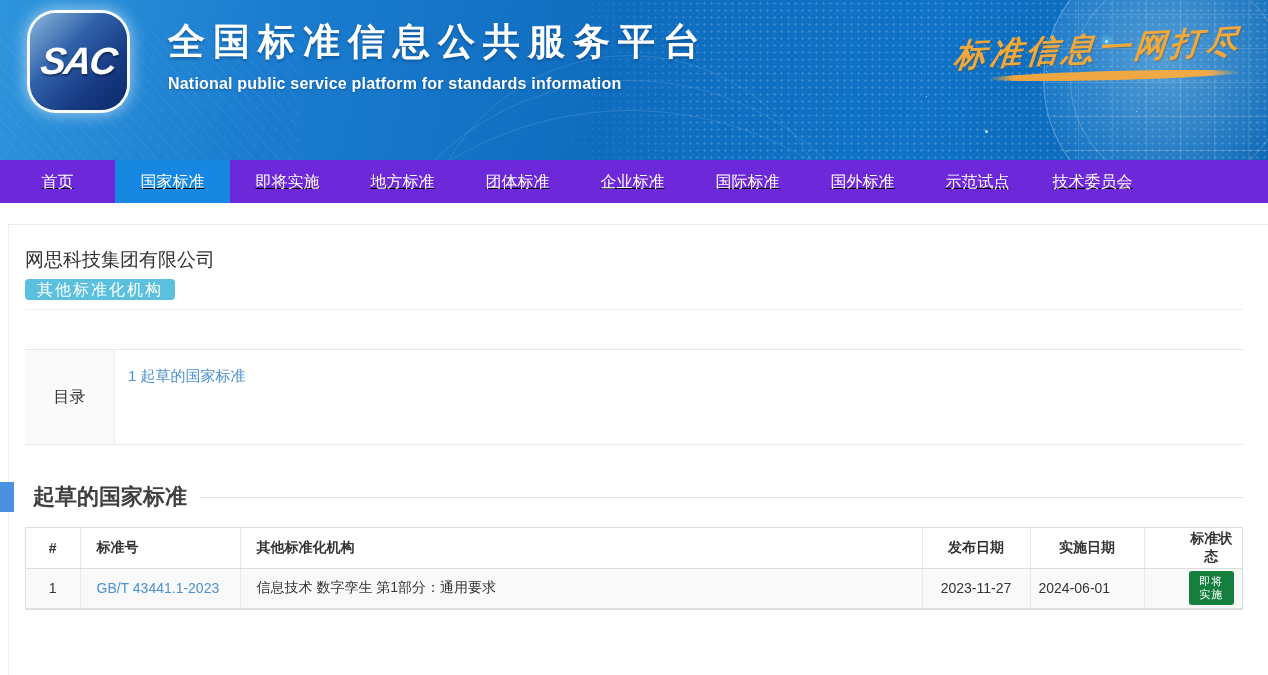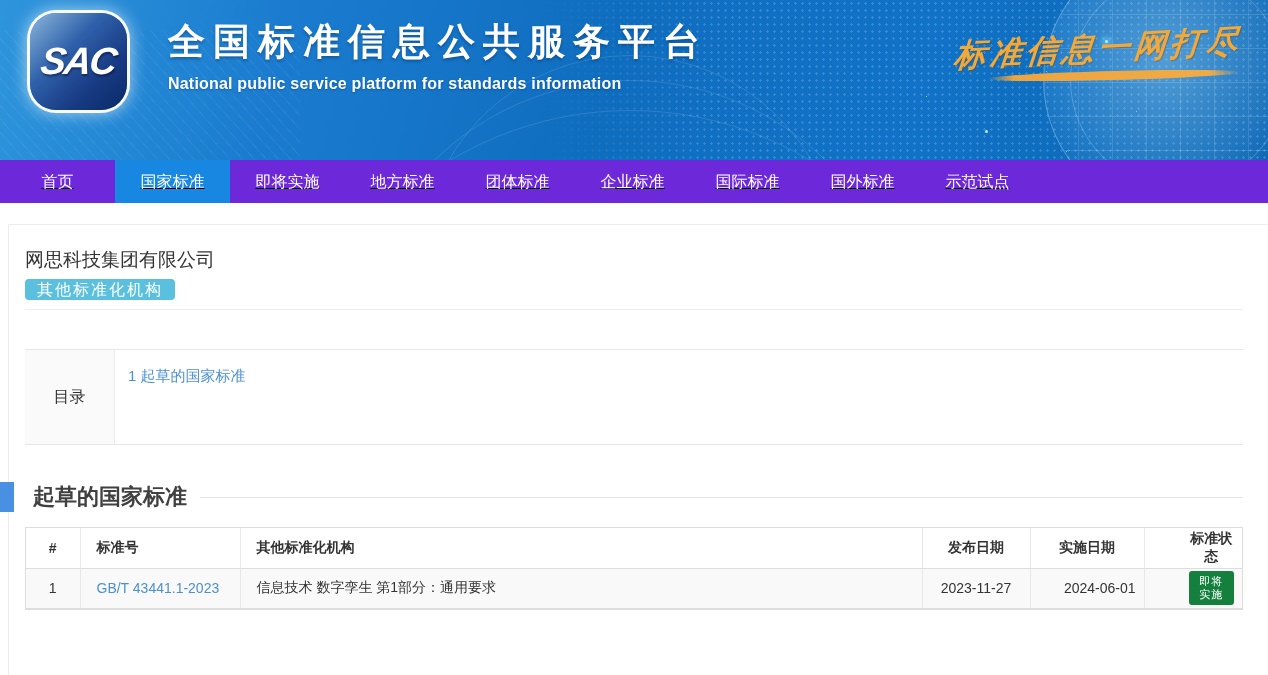--- a/index.html
+++ b/index.html
@@ -78,21 +78,21 @@
   .tbl-wrap { margin-top:15px; border:1px solid #ddd; }
   table { width:100%; border-collapse:collapse; font-size:14px; color:#333; }
   th, td { height:40px; padding:0 8px; border-right:1px solid #e8e8e8; }
   th:last-child, td:last-child { border-right:none;padding-left:44px; }
   thead th { font-weight:bold; text-align:left; border-bottom:1px solid #ddd; background:#fff; }
   tbody td { border-bottom:1px solid #ddd; background:#f9f9f9; }
   .col-idx { width:54px; text-align:center; }
   .col-no { width:160px; padding-left:16px; }
   .col-name { padding-left:16px; }
   .col-pub { width:108px; text-align:center; }
-  .col-impl { width:114px; text-align:right; }
+  .col-impl { width:114px; text-align:left; }
   .col-status { width:98px; text-align:center; }
   td.col-no a { color:#4a90d2; text-decoration:none; cursor:pointer; }
   .status-badge { display:inline-block; background:#15803d; color:#fff; font-size:11px;
     padding:4px 8px; border-radius:3px; line-height:13px; letter-spacing:1px; }
   .tbl-summary { padding:16px 10px 25px 17px; color:#666; font-size:13.5px; background:#fff; }
 </style>
 </head>
 <body>
 
 <div class="banner">
@@ -117,20 +117,21 @@
 <div class="nav">
   <div class="nav-item">首页</div>
   <div class="nav-item active">国家标准</div>
   <div class="nav-item">即将实施</div>
   <div class="nav-item">地方标准</div>
   <div class="nav-item">团体标准</div>
   <div class="nav-item">企业标准</div>
   <div class="nav-item">国际标准</div>
   <div class="nav-item">国外标准</div>
   <div class="nav-item">示范试点</div>
+  <div class="nav-item">技术委员会</div>
 </div>
 
 <div class="content">
   <div class="panel-edge"></div>
   <div class="inner">
     <div class="org-name">网思科技集团有限公司</div>
     <span class="org-badge">其他标准化机构</span>
     <hr class="rule">
 
     <div class="toc-box">

